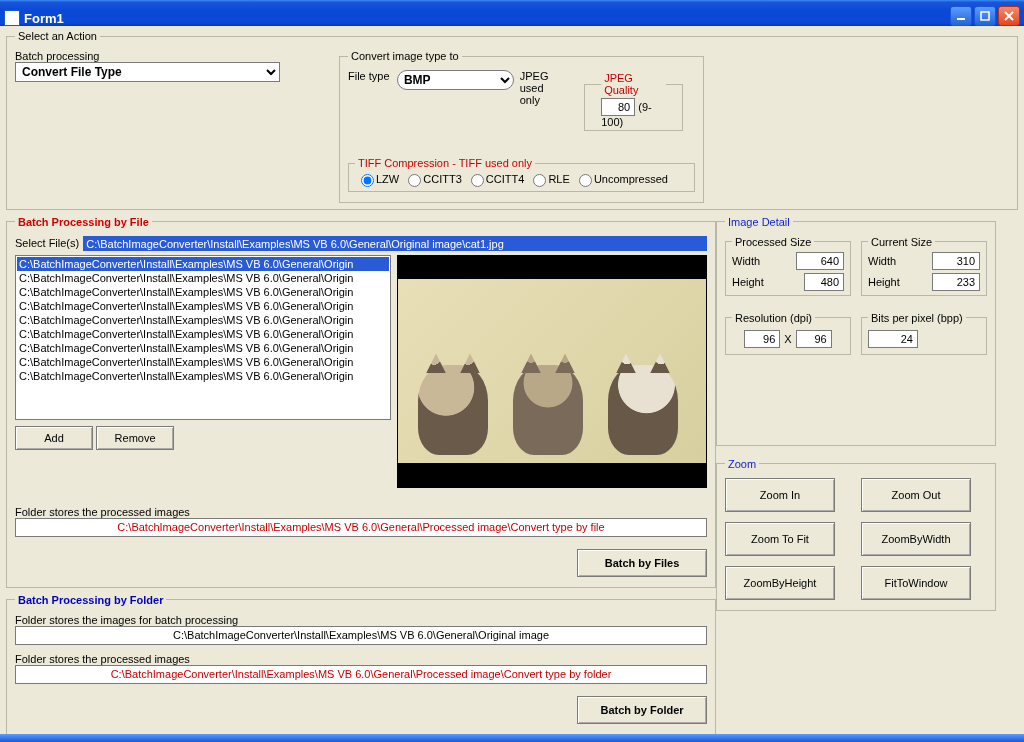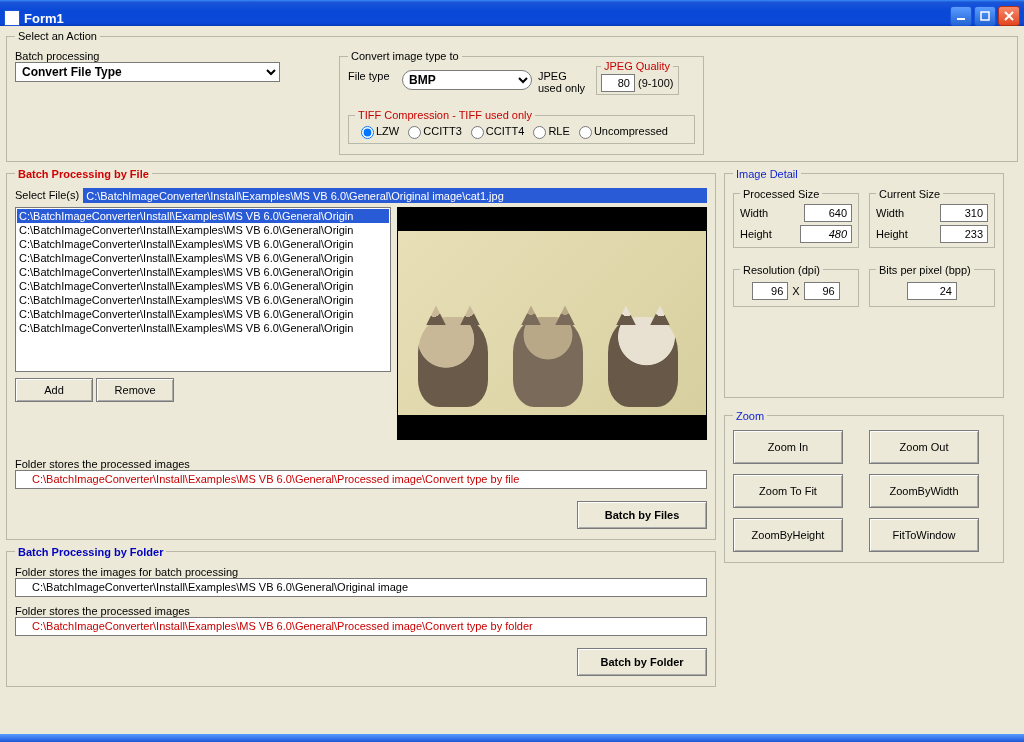--- a/index.html
+++ b/index.html
@@ -71,20 +71,21 @@
   background: #fff;
   height: 20px;
   padding: 1px 2px;
 }
 .txt {
   border: 1px solid #7a7a7a;
   background: #fff;
   height: 19px;
   padding: 1px 16px;
   font-size: 11px;
+  text-align: center;
 }
 .txt.red { color: #c80000; }
 .btn {
   background: #ece9d8;
   border: 1px solid #7a7a7a;
   box-shadow: inset 1px 1px 0 #fff, inset -1px -1px 0 #aaa;
   font-family: inherit;
   font-size: 11px;
   cursor: default;
   padding: 3px 10px;
@@ -203,39 +204,39 @@
       <fieldset style="width:365px; margin:0;">
         <legend>Convert image type to</legend>
         <div class="row" style="gap:6px; align-items:flex-start;">
           <label style="width:48px;">File type</label>
           <select class="dropdown" style="width:130px;border-radius:10px;">
             <option>BMP</option>
           </select>
           <div style="width:52px;">
             <label>JPEG used only</label>
           </div>
-          <fieldset style="padding:2px 4px; margin:0; position:relative; top:-10px;">
+          <fieldset style="padding:2px 16px; margin:12px; position:relative; top:-10px;">
             <legend class="legend-red" style="color:#c80000;">JPEG Quality</legend>
             <input class="small-num" style="width: 34px;" value="80">
             <span>(9-100)</span>
           </fieldset>
         </div>
         <fieldset style="margin:4px 0 0 0; padding:4px 6px;">
           <legend style="color:#c80000;">TIFF Compression - TIFF used only</legend>
           <label><input type="radio" name="tiff" class="radio" checked="" style=""><span>LZW</span></label>
           <label><input type="radio" name="tiff" class="radio" style=""><span>CCITT3</span></label>
           <label><input type="radio" name="tiff" class="radio" style=""><span>CCITT4</span></label>
           <label><input type="radio" name="tiff" class="radio" style=""><span>RLE</span></label>
           <label><input type="radio" name="tiff" class="radio" style=""><span>Uncompressed</span></label>
         </fieldset>
       </fieldset>
     </div>
   </fieldset>
 
-  <div style="display:flex; gap:8px; align-items:flex-start;">
+  <div style="display:flex; gap:0; align-items:flex-start;">
     <div class="main-col">
 
       <fieldset>
         <legend style="color:#d00000; font-weight:bold;">Batch Processing by File</legend>
 
         <div class="row" style="gap:4px;">
           <label>Select File(s)</label>
           <div class="selected-path" style="flex:1;">C:\BatchImageConverter\Install\Examples\MS VB 6.0\General\Original image\cat1.jpg</div>
         </div>
 
@@ -305,21 +306,21 @@
 
         <div class="row" style="gap:10px;">
           <fieldset style="flex:1; padding:4px 6px;">
             <legend>Processed Size</legend>
             <div class="row" style="justify-content:space-between; margin-bottom:3px;">
               <label>Width</label>
               <input class="small-num" style="width: 48px;" readonly="" value="640">
             </div>
             <div class="row" style="justify-content:space-between;">
               <label>Height</label>
-              <input class="small-num" style="width: 52px; font-style: italic;" readonly="" value="480">
+              <input class="small-num" style="width: 40px;" readonly="" value="480">
             </div>
           </fieldset>
           <fieldset style="flex:1; padding:4px 6px;">
             <legend>Current Size</legend>
             <div class="row" style="justify-content:space-between; margin-bottom:3px;">
               <label>Width</label>
               <input class="small-num" style="width: 48px;" readonly="" value="310">
             </div>
             <div class="row" style="justify-content:space-between;">
               <label>Height</label>
@@ -332,21 +333,21 @@
           <fieldset style="flex:1; padding:6px;">
             <legend>Resolution (dpi)</legend>
             <div class="row" style="justify-content:center; gap:4px;">
               <input class="small-num" style="width: 36px;" readonly="" value="96">
               <span>X</span>
               <input class="small-num" style="width: 36px;" readonly="" value="96">
             </div>
           </fieldset>
           <fieldset style="flex:1; padding:6px;">
             <legend>Bits per pixel (bpp)</legend>
-            <div class="row" style="justify-content:center;">
+            <div class="row" style="">
               <input class="small-num" style="width: 50px;" readonly="" value="24">
             </div>
           </fieldset>
         </div>
       </fieldset>
 
       <fieldset style="margin-top:12px;">
         <legend class="legend-blue">Zoom</legend>
         <div style="display:grid; grid-template-columns:1fr 1fr; gap:10px;">
           <button class="btn btn-lg">Zoom In</button>

